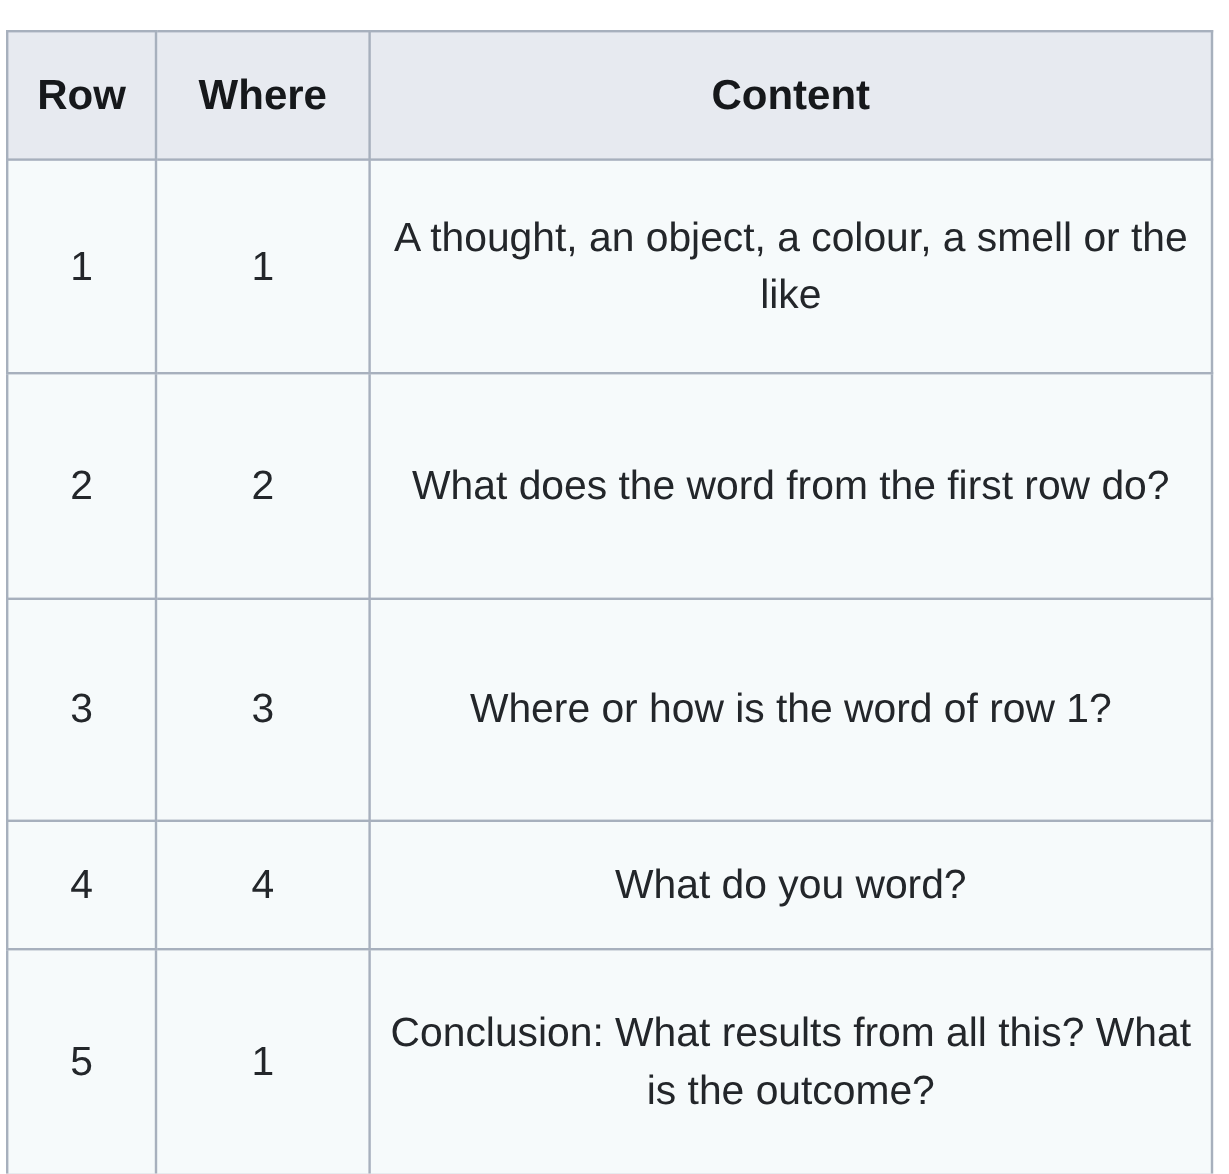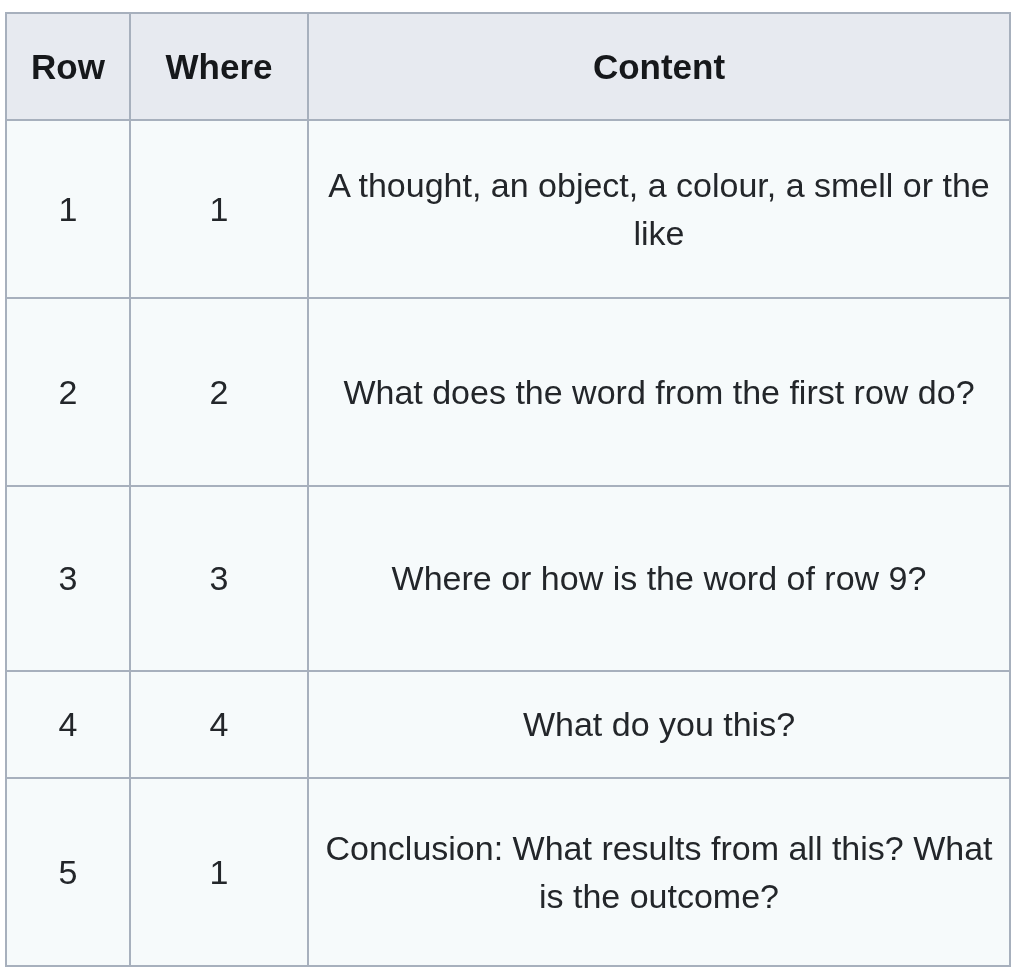--- a/index.html
+++ b/index.html
@@ -15,21 +15,21 @@
     font-family: "Liberation Sans", "DejaVu Sans", sans-serif;
     color: #202326;
   }
 
   .page {
     position: relative;
     width: 1024px;
     height: 978px;
     background: #ffffff;
     box-sizing: border-box;
-    padding: 12px 15px 10px 5px;
+    padding: 25px 15px 10px 5px;
   }
 
   table.word-table {
     border-collapse: collapse;
     width: 1004px;
     table-layout: fixed;
     background: #f6fafb;
   }
 
   table.word-table col.col-row   { width: 124px; }
@@ -104,26 +104,26 @@
         <td class="content-cell">A thought, an object, a colour, a smell or the like</td>
       </tr>
       <tr class="r2">
         <td class="num-cell">2</td>
         <td class="num-cell">2</td>
         <td class="content-cell">What does the word from the first row do?</td>
       </tr>
       <tr class="r3">
         <td class="num-cell">3</td>
         <td class="num-cell">3</td>
-        <td class="content-cell">Where or how is the word of row 9?</td>
+        <td class="content-cell">Where or how is the word of row 1?</td>
       </tr>
       <tr class="r4">
         <td class="num-cell">4</td>
         <td class="num-cell">4</td>
-        <td class="content-cell">What do you this?</td>
+        <td class="content-cell">What do you word?</td>
       </tr>
       <tr class="r5">
         <td class="num-cell">5</td>
         <td class="num-cell">1</td>
         <td class="content-cell">Conclusion: What results from all this? What is the outcome?</td>
       </tr>
     </tbody>
   </table>
 
 </div>

